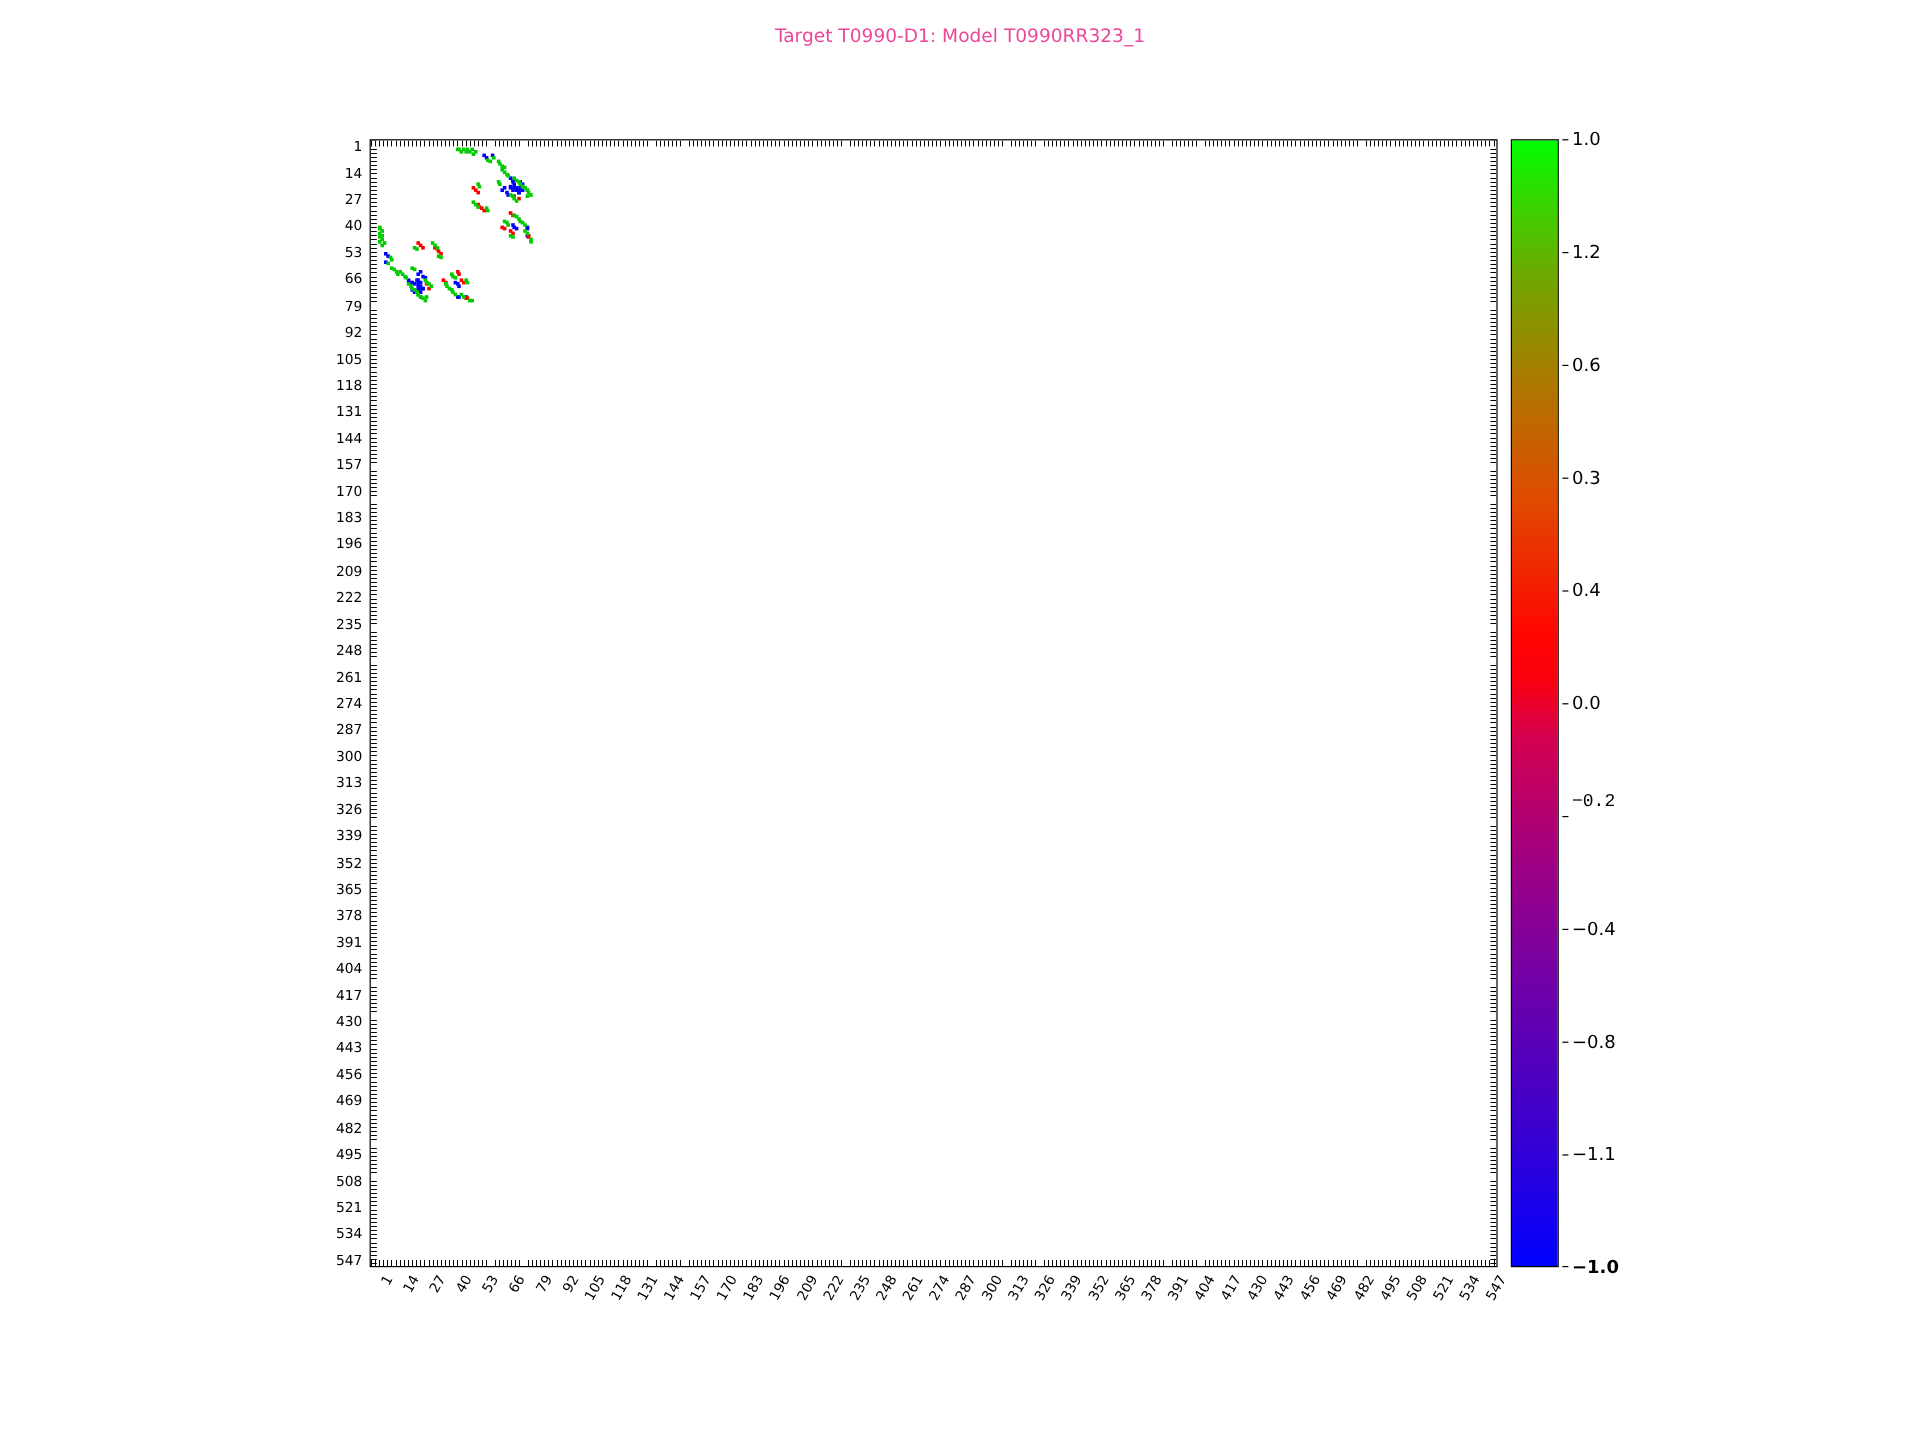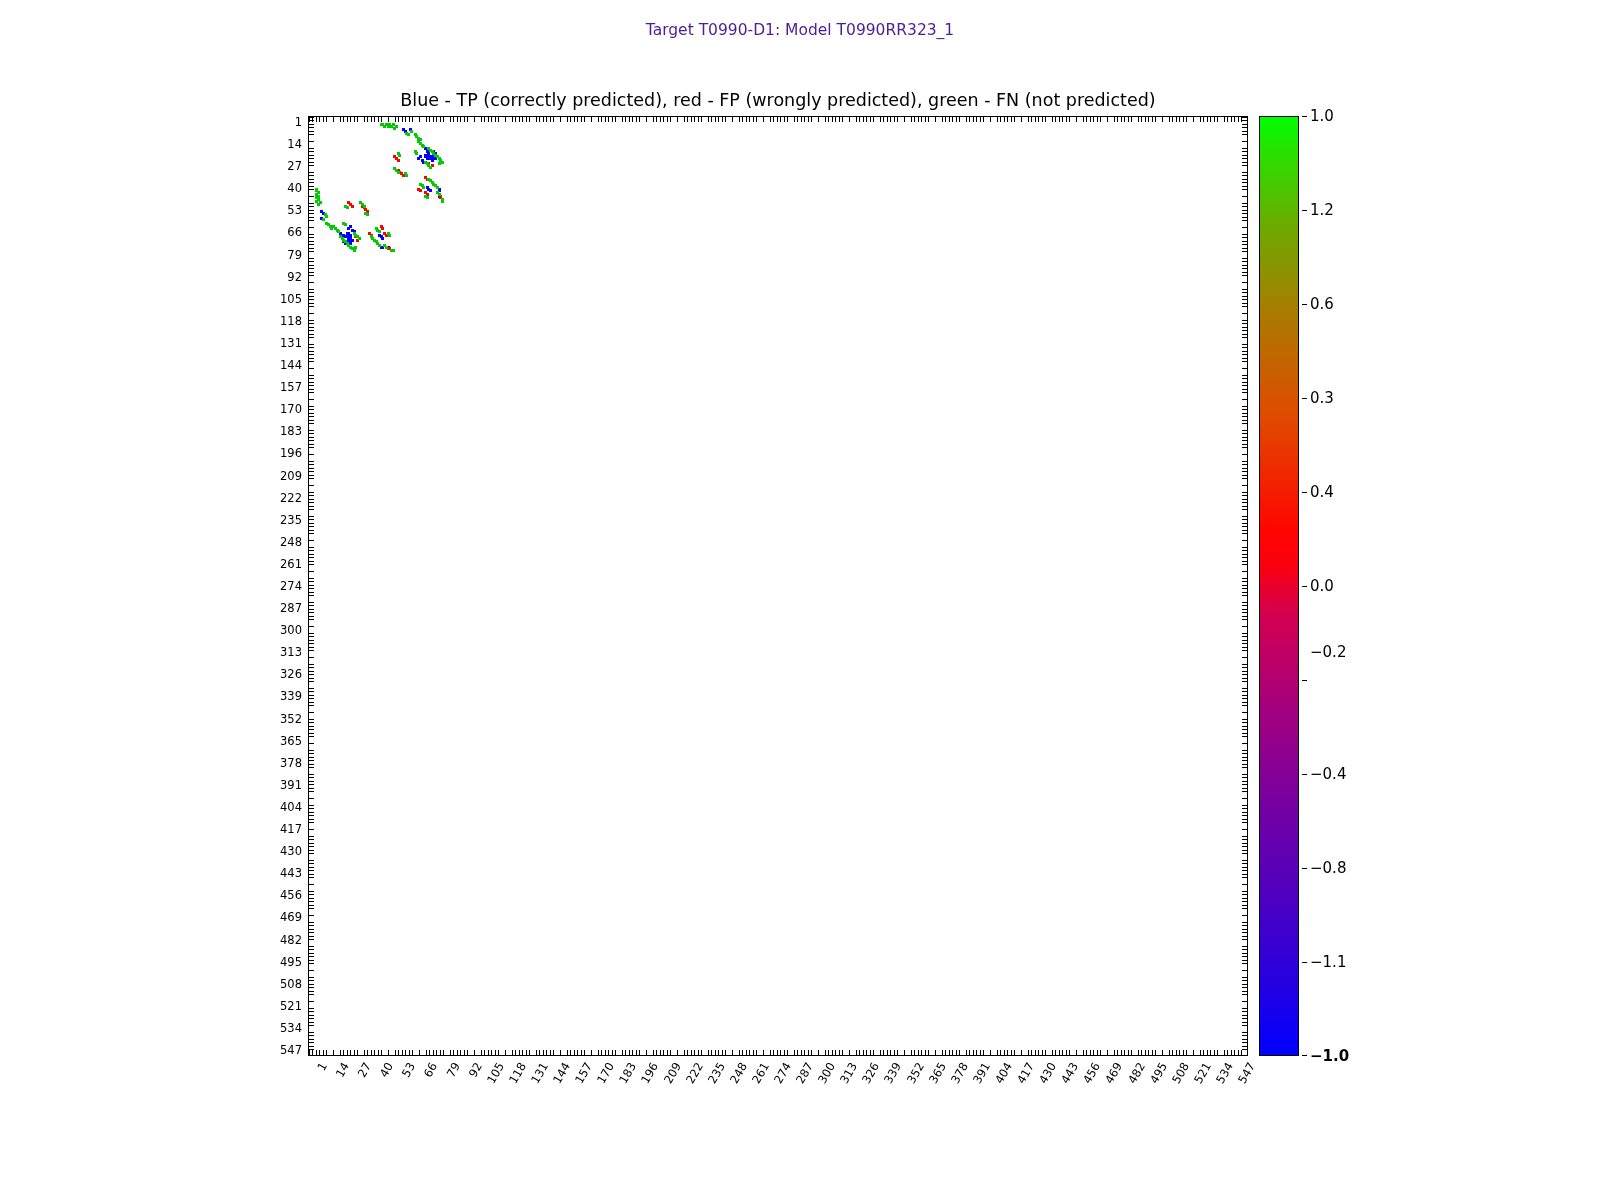--- a/index.html
+++ b/index.html
@@ -22,21 +22,21 @@
 
   
   .suptitle {
     position: absolute;
     left: 0;
     top: 20px;
     width: 1600px;
     text-align: center;
     font-size: 15.5px;
     line-height: 21px;
-    color: #4c1d95;
+    color: #ec4899;
   }
   .axtitle {
     position: absolute;
     left: 308px;
     top: 90px;
     width: 940px;
     text-align: center;
     font-size: 17.5px;
     color: #000;
     white-space: nowrap;
@@ -167,21 +167,20 @@
 </style>
 </head>
 <body>
 
 <div id="page">
 
   <div class="suptitle">
     <div>Target T0990-D1: Model T0990RR323_1</div>
   </div>
 
-  <div class="axtitle">Blue - TP (correctly predicted), red - FP (wrongly predicted), green - FN (not predicted)</div>
 
   <div id="plot">
     <div class="tickband top"></div>
     <div class="tickband bottom"></div>
     <div class="tickband left"></div>
     <div class="tickband right"></div>
     <div id="points">
         <div class="dot" style="background: rgb(0, 0, 255); left: 92.881px; top: 11.2985px;"></div>
         <div class="dot" style="background: rgb(0, 0, 255); left: 11.2985px; top: 92.881px;"></div>
         <div class="dot" style="background: rgb(0, 0, 255); left: 94.5806px; top: 12.9982px;"></div>
@@ -498,21 +497,21 @@
   <div id="cbar"></div>
   <div id="cbarlabels">
       <div class="cbtick" style="top: 940px; font-weight: bold;">−1.0</div>
       <div class="cbmark" style="top: 939px;"></div>
       <div class="cbtick" style="top: 846px;">−1.1</div>
       <div class="cbmark" style="top: 846px;"></div>
       <div class="cbtick" style="top: 752px;">−0.8</div>
       <div class="cbmark" style="top: 752px;"></div>
       <div class="cbtick" style="top: 658px;">−0.4</div>
       <div class="cbmark" style="top: 658px;"></div>
-      <div class="cbtick" style="top: 536px;">−0.2</div>
+      <div class="cbtick" style="top: 552px; font-family: Liberation Mono, monospace;">−0.2</div>
       <div class="cbmark" style="top: 564px;"></div>
       <div class="cbtick" style="top: 470px;">0.0</div>
       <div class="cbmark" style="top: 470px;"></div>
       <div class="cbtick" style="top: 376px;">0.4</div>
       <div class="cbmark" style="top: 376px;"></div>
       <div class="cbtick" style="top: 282px;">0.3</div>
       <div class="cbmark" style="top: 282px;"></div>
       <div class="cbtick" style="top: 188px;">0.6</div>
       <div class="cbmark" style="top: 188px;"></div>
       <div class="cbtick" style="top: 94px;">1.2</div>

